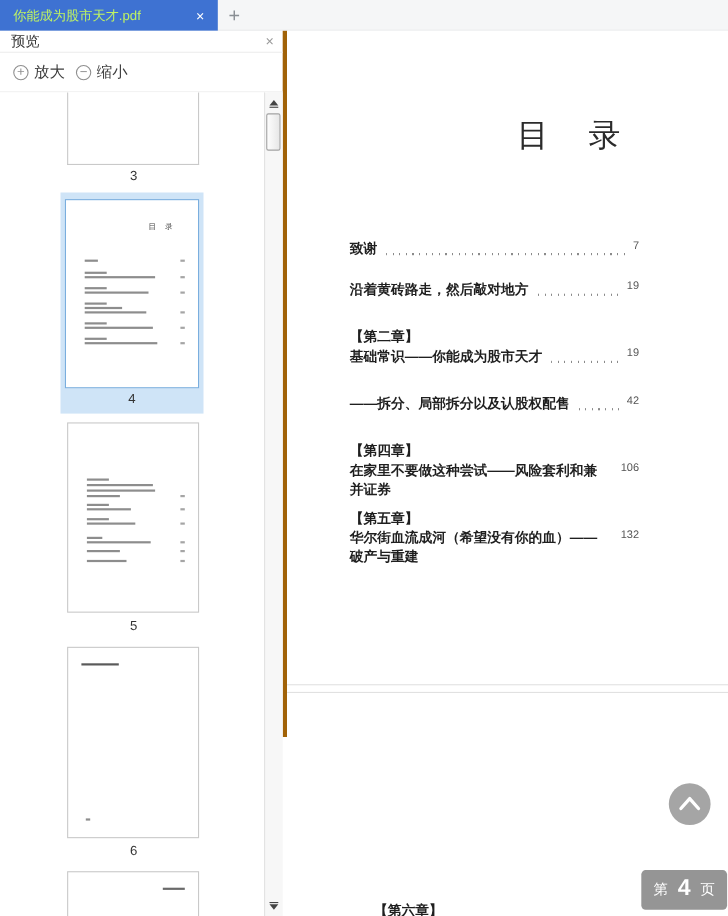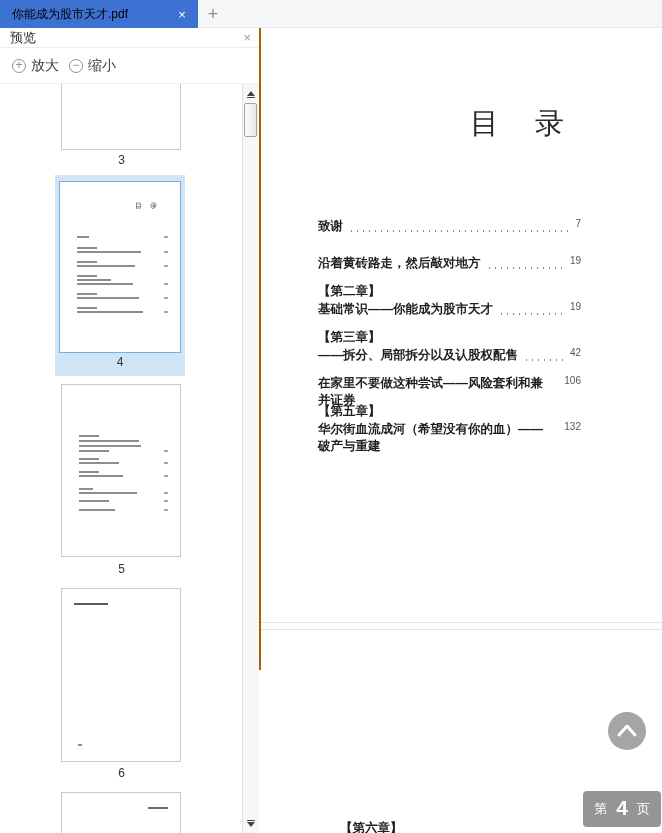--- a/index.html
+++ b/index.html
@@ -4,28 +4,28 @@
 <style>
   * { margin:0; padding:0; box-sizing:border-box; }
   body { font-family:"Liberation Sans", sans-serif; background:#fff; }
   #window { position:relative; width:662px; height:833px; overflow:hidden; background:#fff; }
 
   
   #tabbar { position:absolute; left:0; top:0; width:662px; height:28px;
             background:#f5f6f7; border-bottom:1px solid #e7e9ea; }
   #tab { position:absolute; left:0; top:0; width:198px; height:28px; background:#3e72d2;
          display:flex; align-items:center; padding:0 8px 0 12px; }
-  #tab .tab-title { color:#000000; font-size:12px; flex:1; white-space:nowrap; overflow:hidden; }
+  #tab .tab-title { color:#bef264; font-size:12px; flex:1; white-space:nowrap; overflow:hidden; }
   #tab .tab-close { color:#fff; font-size:13px; margin-left:6px; width:16px; text-align:center; cursor:default; }
   #newtab { position:absolute; left:200px; top:0; width:26px; height:28px; color:#8a8f94;
             font-size:18px; display:flex; align-items:center; justify-content:center; }
 
   
   #sidebar { position:absolute; left:0; top:28px; width:261px; height:642px;
-             background:#fff; border-right:2px solid #a16207; }
+             background:#fff; border-right:4px solid #a16207; }
   .sb-header { height:20px; display:flex; align-items:center; padding:0 8px 0 10px;
                border-bottom:1px solid #ededed; }
   .sb-header .sb-title { font-size:13px; color:#333; flex:1; }
   .sb-header .sb-close { color:#9a9a9a; font-size:13px; }
   .sb-toolbar { height:36px; display:flex; align-items:center; padding-left:12px;
                 border-bottom:1px solid #eeeeee; }
   .tool-btn { display:flex; align-items:center; margin-right:10px; color:#3d3d3d; font-size:14px; }
   .circle-icon { width:14px; height:14px; border:1px solid #8f8f8f; border-radius:50%;
                  color:#8f8f8f; font-size:12px; line-height:11px; text-align:center;
                  margin-right:5px; font-weight:400; }
@@ -67,21 +67,21 @@
   #page5 { position:absolute; left:0; top:601px; width:401px; height:263px; background:#fff;
            border-top:1px solid #e1e1e1; }
   .doc-title { position:absolute; top:76px; right:84px; font-size:29px; color:#2b2b2b;
                letter-spacing:14px; white-space:nowrap; }
   #toc { position:absolute; left:57px; top:190px; width:263px; color:#1f1f1f; }
   .toc-row { display:flex; align-items:flex-start; height:18px; font-size:12.5px; font-weight:bold; }
   .toc-row .dots { flex:1; height:2px; align-self:flex-end; margin:0 5px 4px 8px;
                    background:repeating-linear-gradient(to right,#8a8a8a 0 1px,transparent 1px 6px); }
   .toc-row .pg { font-size:10px; font-weight:normal; color:#555; }
   .toc-ch { height:18px; font-size:12.5px; font-weight:bold; }
-  .toc-group { margin-top:10px; }
+  .toc-group { margin-top:25px; }
   .toc-group.first { margin-top:19px; }
   .next-line { position:absolute; left:79px; top:190px; font-size:12.5px; font-weight:bold; color:#1f1f1f; }
 
   
   #backtop { position:absolute; left:347px; top:684px; width:38px; height:38px; border-radius:50%;
              background:#a5a5a5; display:flex; align-items:center; justify-content:center; }
   #badge { position:absolute; left:322px; top:763px; width:78px; height:36px; border-radius:4px;
            background:rgba(130,130,130,0.85); color:#fff; display:flex; align-items:center;
            justify-content:center; gap:9px; }
   #badge .b-sm { font-size:13px; }
@@ -216,29 +216,29 @@
         <div class="toc-group">
           <div class="toc-ch">【第二章】</div>
           <div class="toc-row">
             <span>基础常识——你能成为股市天才</span>
             <span class="dots"></span>
             <span class="pg">19</span>
           </div>
         </div>
 
         <div class="toc-group">
-          <div class="toc-ch">【第三章】</div>
           <div class="toc-row">
             <span>——拆分、局部拆分以及认股权配售</span>
             <span class="dots"></span>
             <span class="pg">42</span>
           </div>
         </div>
 
         <div class="toc-group">
+          <div class="toc-ch">【第四章】</div>
           <div class="toc-row">
             <span>在家里不要做这种尝试——风险套利和兼并证券</span>
             <span class="dots"></span>
             <span class="pg">106</span>
           </div>
         </div>
 
         <div class="toc-group">
           <div class="toc-ch">【第五章】</div>
           <div class="toc-row">

